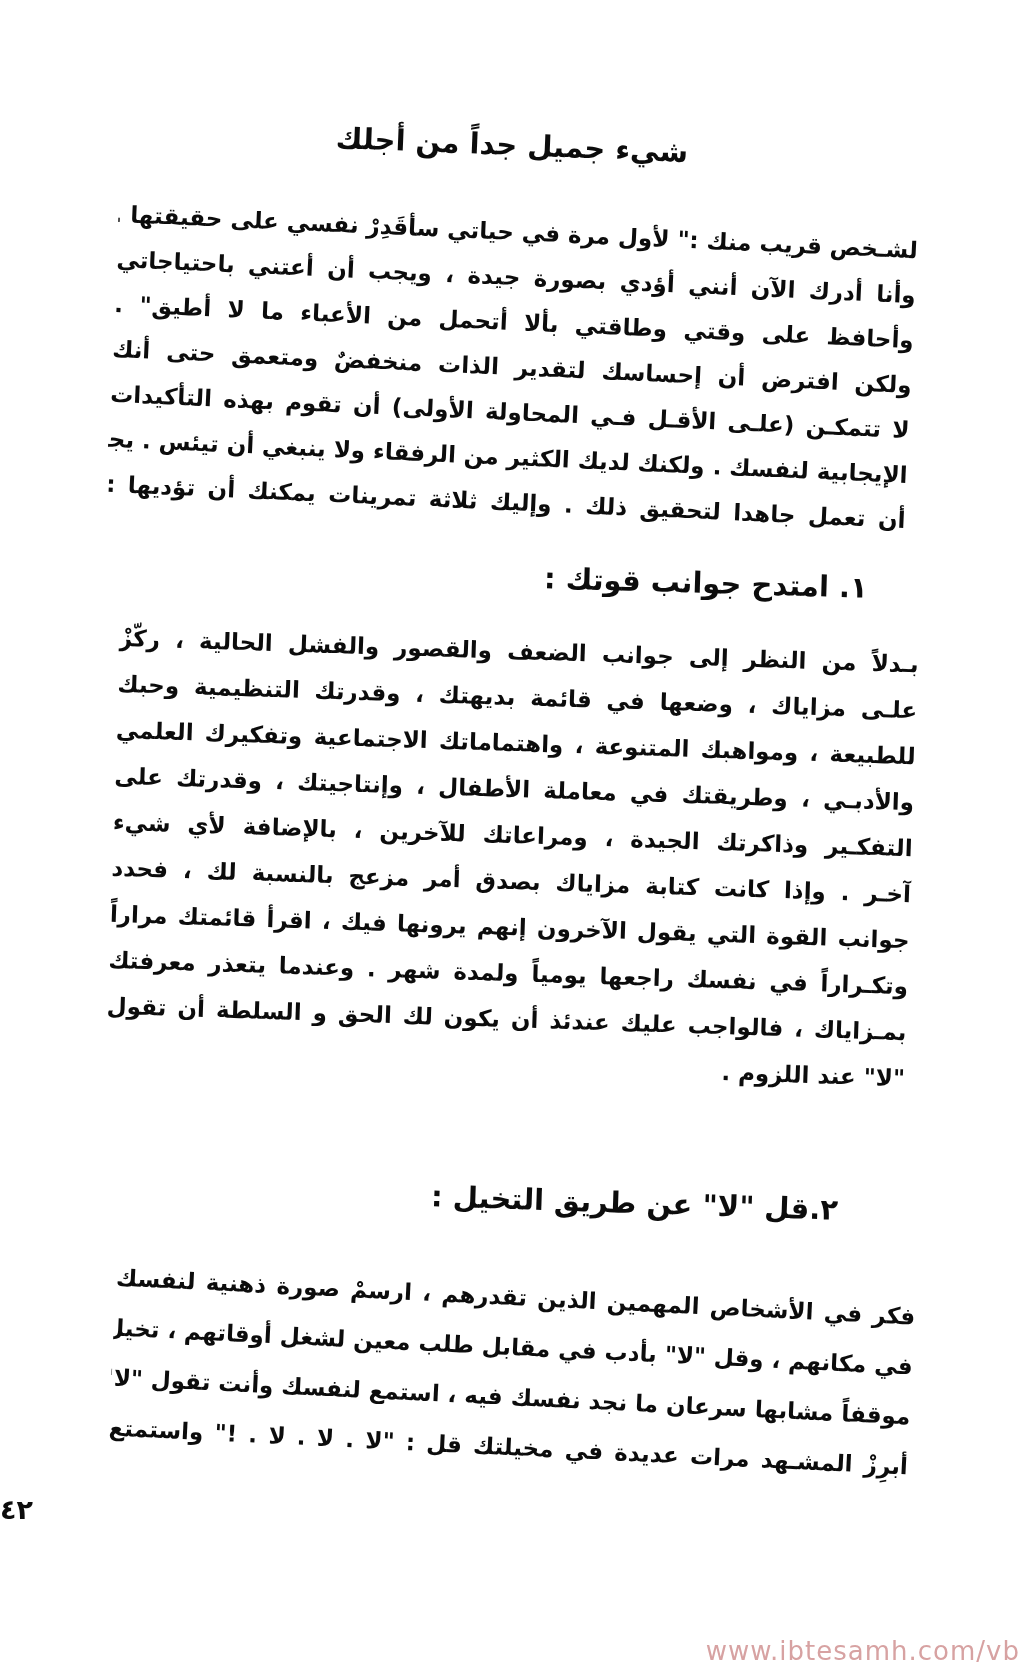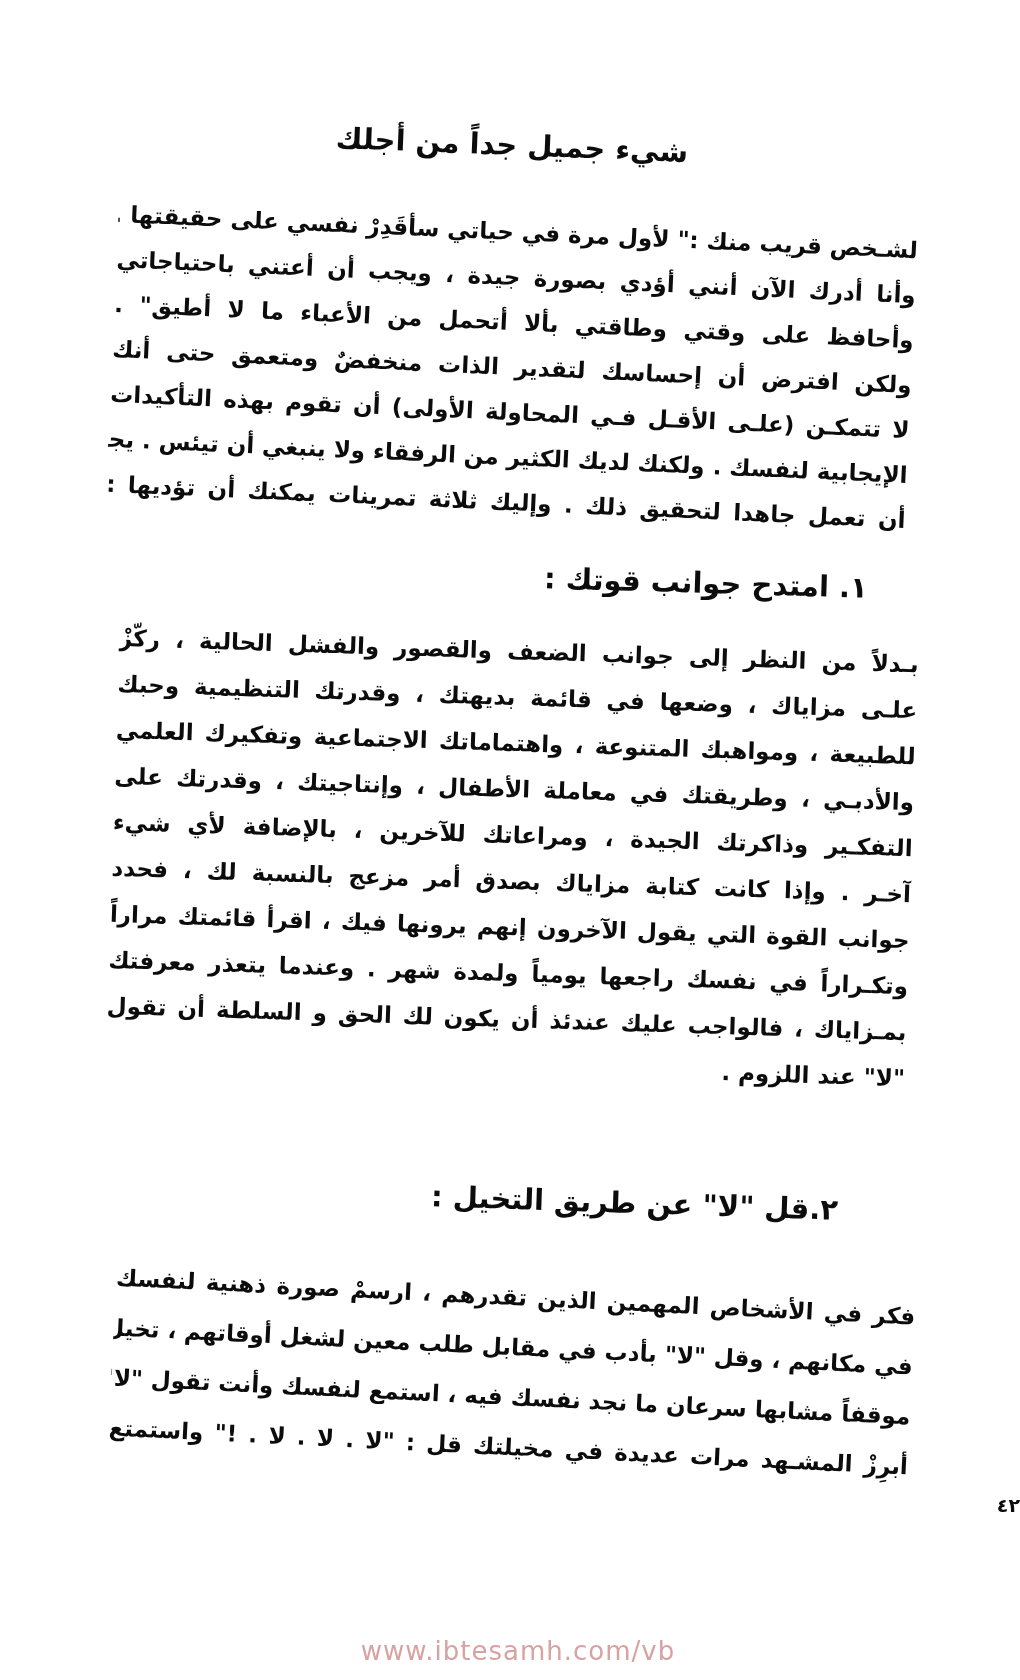--- a/index.html
+++ b/index.html
@@ -65,31 +65,31 @@
   .h2 {
     top: 1186px;
     right: 182px;
     transform: rotate(1.9deg);
   }
   .pagenum {
     position: absolute;
     top: 1494px;
     left: 0;
     right: 0;
-    text-align: right;
-    font-size: 19px;
+    text-align: left;
+    font-size: 27px;
     font-weight: bold;
   }
   .watermark {
     position: absolute;
     top: 1636px;
     left: 16px;
     right: 0;
     direction: ltr;
-    text-align: center;
+    text-align: right;
     font-size: 26px;
     letter-spacing: 1px;
   }
 </style>
 </head>
 <body>
 
 <div class="page">
 
   <div class="block title">شيء جميل جداً من أجلك</div>

